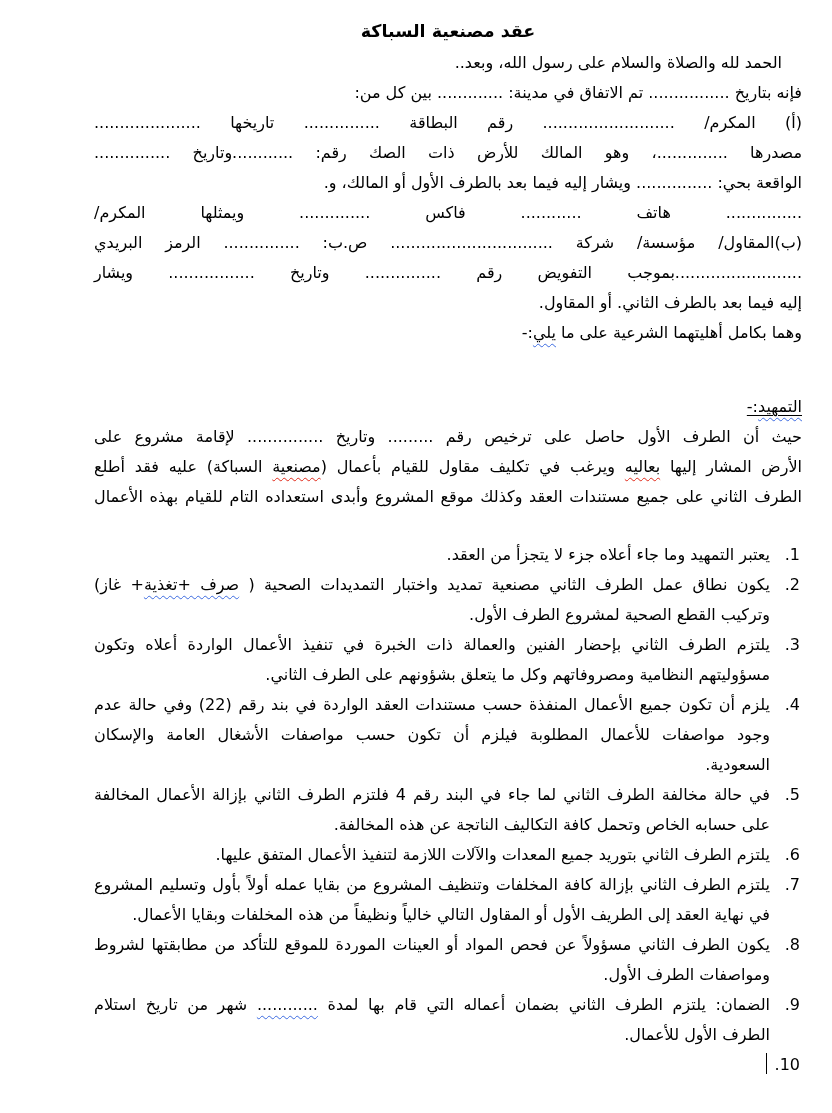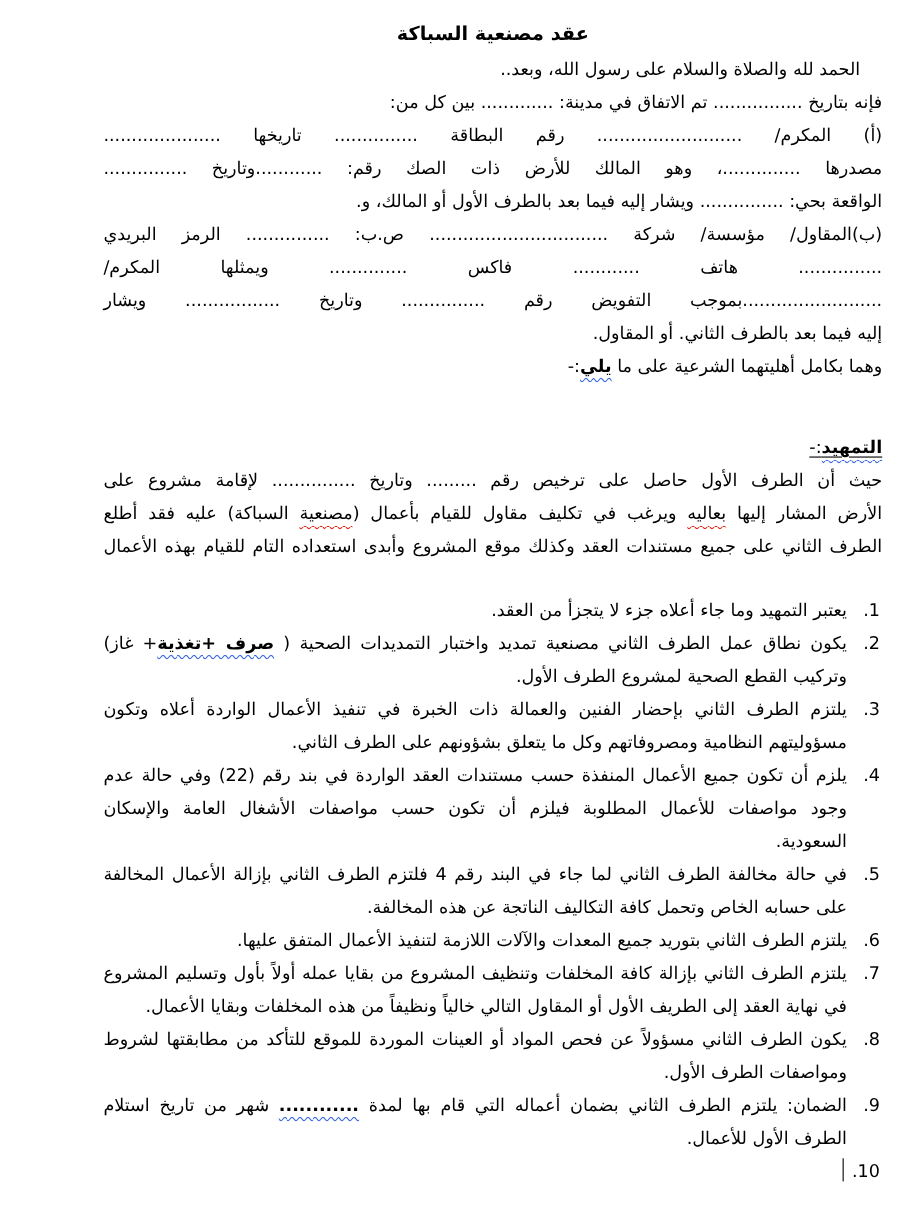--- a/index.html
+++ b/index.html
@@ -20,21 +20,21 @@
   .gap-b { height:28px; }
   .clause { position:relative; padding-right:32px; }
   .marker {
     position:absolute; right:2px; top:0; line-height:30px;
     direction:ltr; unicode-bidi:isolate;
   }
   .cl { line-height:30px; text-align:right; }
   .sq-b {
     text-decoration-line:underline; text-decoration-style:wavy;
     text-decoration-color:var(--sq-blue,#3c6be0);
-    text-decoration-thickness:1px; text-underline-offset:5px;font-weight:bold;
+    text-decoration-thickness:1px; text-underline-offset:5px;
   }
   .sq-r {
     text-decoration-line:underline; text-decoration-style:wavy;
     text-decoration-color:var(--sq-red,#e02a1a);
     text-decoration-thickness:1px; text-underline-offset:5px;
   }
   .u-solid {
     text-decoration-line:underline; text-decoration-style:solid;
     text-decoration-color:#000; text-decoration-thickness:1px;
     text-underline-offset:3px;
@@ -50,22 +50,22 @@
 
 <div class="page">
 
   <div class="title">عقد مصنعية السباكة</div>
 
   <div class="ln indent-1">الحمد لله والصلاة والسلام على رسول الله، وبعد..</div>
   <div class="ln">فإنه بتاريخ ................ تم الاتفاق في مدينة: ............. بين كل من:</div>
   <div class="ln stretch">(أ) المكرم/ .......................... رقم البطاقة ............... تاريخها .....................</div>
   <div class="ln stretch">مصدرها ..............، وهو المالك للأرض ذات الصك رقم: ............وتاريخ ...............</div>
   <div class="ln">الواقعة بحي: ............... ويشار إليه فيما بعد بالطرف الأول أو المالك، و.</div>
+  <div class="ln stretch">............... هاتف ............ فاكس .............. ويمثلها المكرم/</div>
   <div class="ln stretch">(ب)المقاول/ مؤسسة/ شركة ................................ ص.ب: ............... الرمز البريدي</div>
-  <div class="ln stretch">............... هاتف ............ فاكس .............. ويمثلها المكرم/</div>
   <div class="ln stretch">.........................بموجب التفويض رقم ............... وتاريخ ................. ويشار</div>
   <div class="ln">إليه فيما بعد بالطرف الثاني. أو المقاول.</div>
 
   <div class="ln">
     <span>وهما بكامل أهليتهما الشرعية على ما </span><span class="sq-b">يلي</span><span>:-</span>
   </div>
 
   <div class="gap-a"></div>
 
   <div class="ln">

